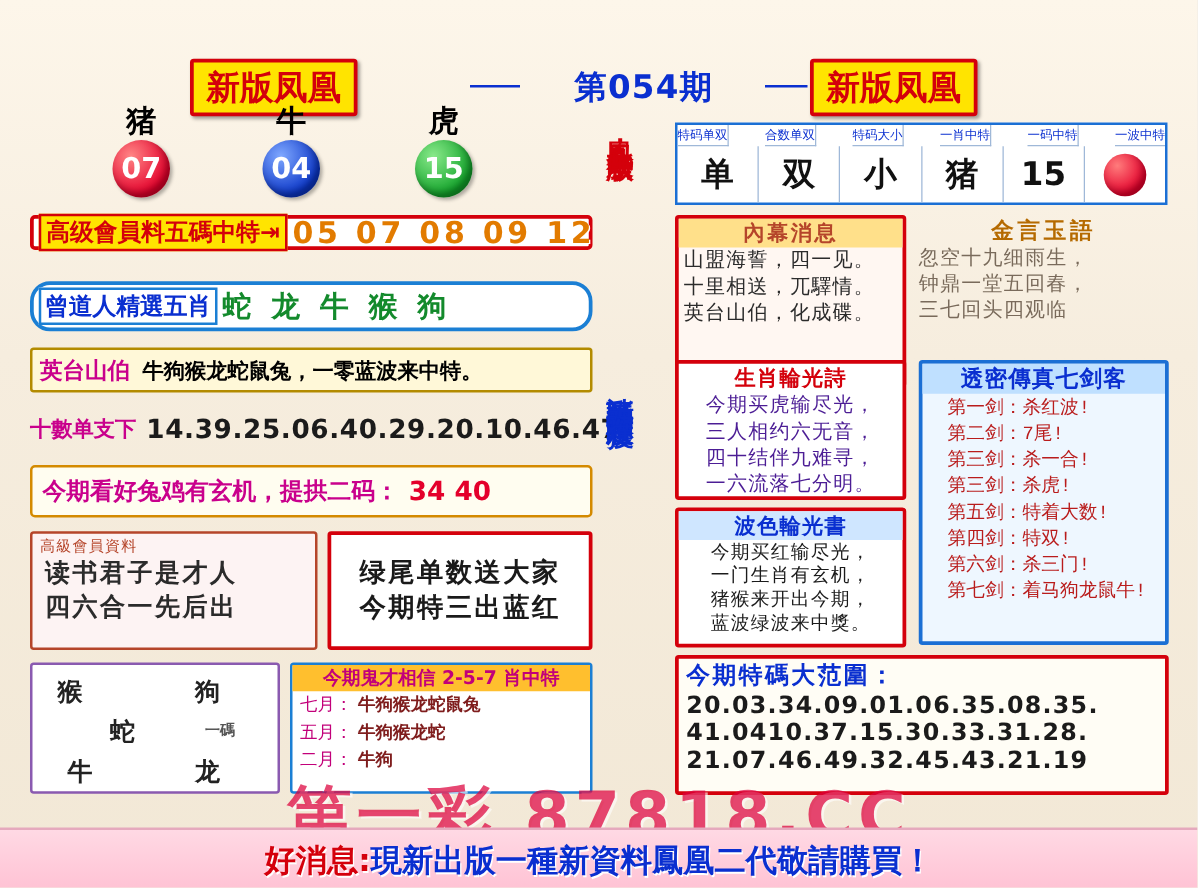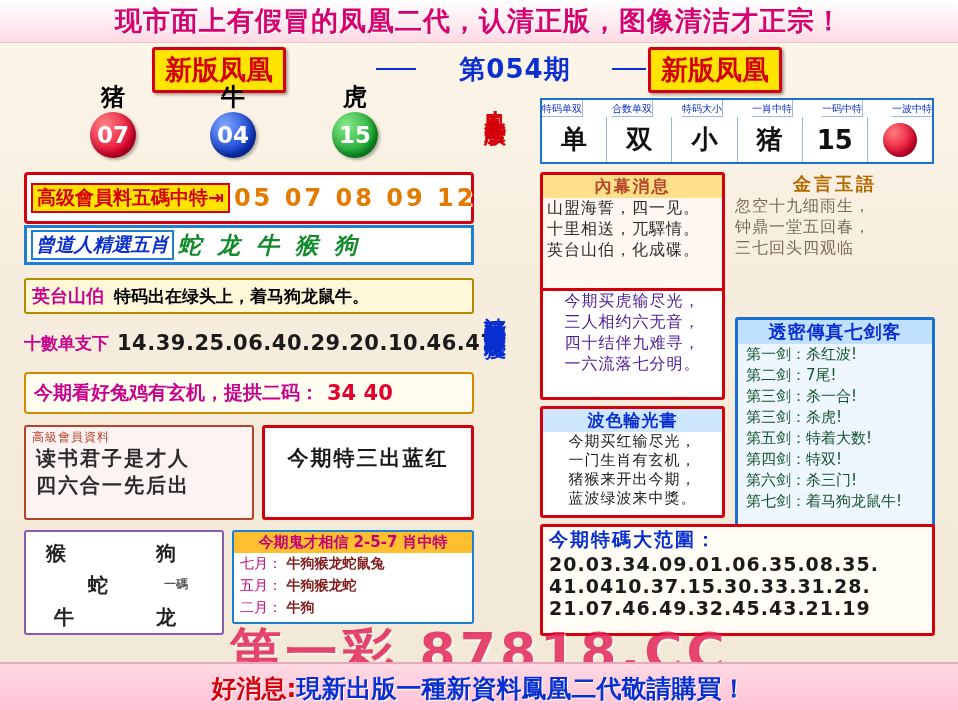--- a/index.html
+++ b/index.html
@@ -58,29 +58,29 @@
   .ball.blue{background:radial-gradient(circle at 32% 28%, #7fa8ff, #0b36c8 70%);}
   .ball.green{background:radial-gradient(circle at 32% 28%, #89e98a, #12a32a 70%);}
   #zod0{left:78px;top:84px;}
   #zod1{left:198px;top:84px;}
   #zod2{left:320px;top:84px;}
 
   
   .lbox{position:absolute;box-sizing:border-box;}
   .lbox .inner{width:100%;height:100%;box-sizing:border-box;display:flex;align-items:center;}
 
-  #box-vip{left:24px;top:172px;width:450px;height:52px;
+  #box-vip{left:24px;top:172px;width:450px;height:28px;
      border:3px solid #d4000b;background:#fff;border-radius:4px;}
   #box-vip .tag{background:#ffe400;border:2px solid #d4000b;color:#d4000b;
      font-size:19px;font-weight:bold;padding:0 4px;margin:0 4px;white-space:nowrap;}
   #box-vip .nums{color:#e27b00;font-size:24px;font-weight:bold;letter-spacing:3px;
      text-shadow:1px 1px 0 #fff;white-space:nowrap;}
 
   #box-five{left:24px;top:225px;width:450px;height:40px;
-     border:3px solid #1b7fd4;background:#fff;border-radius:0;font-style:italic;}
+     border:3px solid #1b7fd4;background:#fff;border-radius:16px;}
   #box-five .tag{background:#fff;border:2px solid #1b7fd4;color:#0a2fd0;
      font-size:19px;font-weight:bold;padding:0 3px;margin:0 4px;white-space:nowrap;}
   #box-five .vals{color:#138a2c;font-size:23px;font-weight:bold;letter-spacing:4px;white-space:nowrap;}
 
   #box-secret{left:24px;top:278px;width:450px;height:36px;
      border:2px solid #b38b00;background:#fff8d8;border-radius:3px;}
   #box-secret .t1{color:#c9008c;font-size:18px;font-weight:bold;margin-left:6px;white-space:nowrap;}
   #box-secret .t2{color:#000;font-size:17px;font-weight:bold;margin-left:10px;white-space:nowrap;}
 
   #box-ten{left:24px;top:325px;width:450px;height:36px;}
@@ -100,21 +100,21 @@
 
   #box-green{left:262px;top:425px;width:212px;height:95px;
      border:3px solid #d4000b;background:#fff;border-radius:3px;}
   #box-green .l{font-size:21px;font-weight:bold;color:#1a1a1a;letter-spacing:2px;text-align:center;}
 
   
   #box-cloud{left:24px;top:530px;width:200px;height:105px;
      border:2px solid #8a5ab0;background:#fff;border-radius:3px;}
   #box-cloud span{position:absolute;font-size:20px;font-weight:bold;color:#222;}
 
-  #box-genius{left:232px;top:530px;width:242px;height:94px;
+  #box-genius{left:232px;top:530px;width:242px;height:105px;
      border:2px solid #1b7fd4;background:#fff;border-radius:3px;}
   #box-genius .hdr{background:#ffbf2e;color:#c2007a;font-size:15px;font-weight:bold;
      text-align:center;padding:1px 0;white-space:nowrap;}
   #box-genius .row{font-size:14px;color:#c2007a;padding:2px 6px;white-space:nowrap;}
   #box-genius .row b{color:#7f1d1d;}
 
   
   .vtext{
     position:absolute;writing-mode:vertical-rl;text-orientation:upright;
     font-size:22px;font-weight:bold;letter-spacing:2px;line-height:1.05;
@@ -154,24 +154,24 @@
   #r-poem .ttl{text-align:center;font-size:17px;font-weight:bold;color:#d4000b;letter-spacing:1px;}
   #r-poem .l{font-size:16px;color:#4c1d95;letter-spacing:1px;text-align:center;}
 
   #r-wave{left:540px;top:406px;width:185px;height:112px;
      border:3px solid #d4000b;background:#fff;border-radius:3px;}
   #r-wave .ttl{text-align:center;font-size:17px;font-weight:bold;color:#0a2fd0;
      background:#cfe6ff;letter-spacing:1px;}
   #r-wave .l{font-size:15px;color:#1b1b1b;letter-spacing:1px;text-align:center;}
 
   #r-sword{left:735px;top:288px;width:200px;height:228px;
-     border:3px solid #1b6fd4;background:#eef7ff;border-radius:3px;margin-top:29px;}
+     border:3px solid #1b6fd4;background:#eef7ff;border-radius:3px;}
   #r-sword .ttl{text-align:center;font-size:18px;font-weight:bold;color:#0a2fd0;
      background:#bfe0ff;letter-spacing:1px;}
-  #r-sword .row{font-size:15px;color:#14532d;padding:1px 8px;white-space:nowrap;}
+  #r-sword .row{font-size:15px;color:#b91c1c;padding:1px 20px;white-space:nowrap;font-family:Liberation Mono, monospace;}
 
   #r-range{left:540px;top:524px;width:395px;height:112px;
      border:3px solid #d4000b;background:#fffdf5;border-radius:3px;}
   #r-range .ttl{font-size:19px;font-weight:bold;color:#0a2fd0;letter-spacing:2px;padding-left:6px;}
   #r-range .l{font-size:19px;font-weight:bold;color:#1b1b1b;letter-spacing:1px;padding-left:6px;}
 
   
   .wm{position:absolute;left:0;top:618px;width:958px;text-align:center;
      font-size:52px;font-weight:bold;color:rgba(220,0,60,.72);
      letter-spacing:4px;text-shadow:2px 2px 0 rgba(255,255,255,.6);
@@ -186,23 +186,20 @@
   }
   .bot-banner span{font-size:25px;font-weight:bold;color:#0a2fd0;white-space:nowrap;
     text-shadow:1px 1px 0 #fff;}
   .bot-banner b{color:#d4000b;}
 </style>
 </head>
 <body>
 
 <div class="page">
 
-  <div class="top-banner">
-    <span>现市面上有假冒的凤凰二代，认清正版，图像清洁才正宗！</span>
-  </div>
 
   <div class="badge" id="badge-left">新版凤凰</div>
   <div class="badge" id="badge-right">新版凤凰</div>
 
   <div class="issue-line" id="issue-line-l"></div>
   <div class="issue">第054期</div>
   <div class="issue-line" id="issue-line-r"></div>
 
   <div class="zod" id="zod0">
     <div class="name">猪</div>
@@ -227,21 +224,21 @@
   <div class="lbox" id="box-five">
     <div class="inner">
       <span class="tag">曾道人精選五肖</span>
       <span class="vals">蛇 龙 牛 猴 狗</span>
     </div>
   </div>
 
   <div class="lbox" id="box-secret">
     <div class="inner">
       <span class="t1">英台山伯</span>
-      <span class="t2">特码出在绿头上，着马狗龙鼠牛。</span>
+      <span class="t2">牛狗猴龙蛇鼠兔，一零蓝波来中特。</span>
     </div>
   </div>
 
   <div class="lbox" id="box-ten">
     <div class="inner">
       <span class="t1">十數单支下</span>
       <span class="t2">14.39.25.06.40.29.20.10.46.47</span>
     </div>
   </div>
 
@@ -255,20 +252,21 @@
   <div class="lbox" id="box-poem">
     <div class="ttl">高級會員資料</div>
     <div style="padding:18px 0 0 10px">
       <div class="l">读书君子是才人</div>
       <div class="l">四六合一先后出</div>
     </div>
   </div>
 
   <div class="lbox" id="box-green">
     <div style="padding:16px 0 0 0">
+      <div class="l">绿尾单数送大家</div>
       <div class="l">今期特三出蓝红</div>
     </div>
   </div>
 
   <div class="lbox" id="box-cloud">
     <span style="left:20px;top:8px">猴</span>
     <span style="left:130px;top:8px">狗</span>
     <span style="left:62px;top:40px">蛇</span>
     <span style="left:138px;top:44px;font-size:12px;color:#555">一碼</span>
     <span style="left:28px;top:72px">牛</span>
@@ -323,20 +321,21 @@
   </div>
 
   <div class="rbox" id="r-jade">
     <div class="ttl">金言玉語</div>
     <div class="l">忽空十九细雨生，</div>
     <div class="l">钟鼎一堂五回春，</div>
     <div class="l">三七回头四观临</div>
   </div>
 
   <div class="rbox" id="r-poem">
+    <div class="ttl">生肖輪光詩</div>
     <div class="l">今期买虎输尽光，</div>
     <div class="l">三人相约六无音，</div>
     <div class="l">四十结伴九难寻，</div>
     <div class="l">一六流落七分明。</div>
   </div>
 
   <div class="rbox" id="r-wave">
     <div class="ttl">波色輪光書</div>
     <div class="l">今期买红输尽光，</div>
     <div class="l">一门生肖有玄机，</div>

